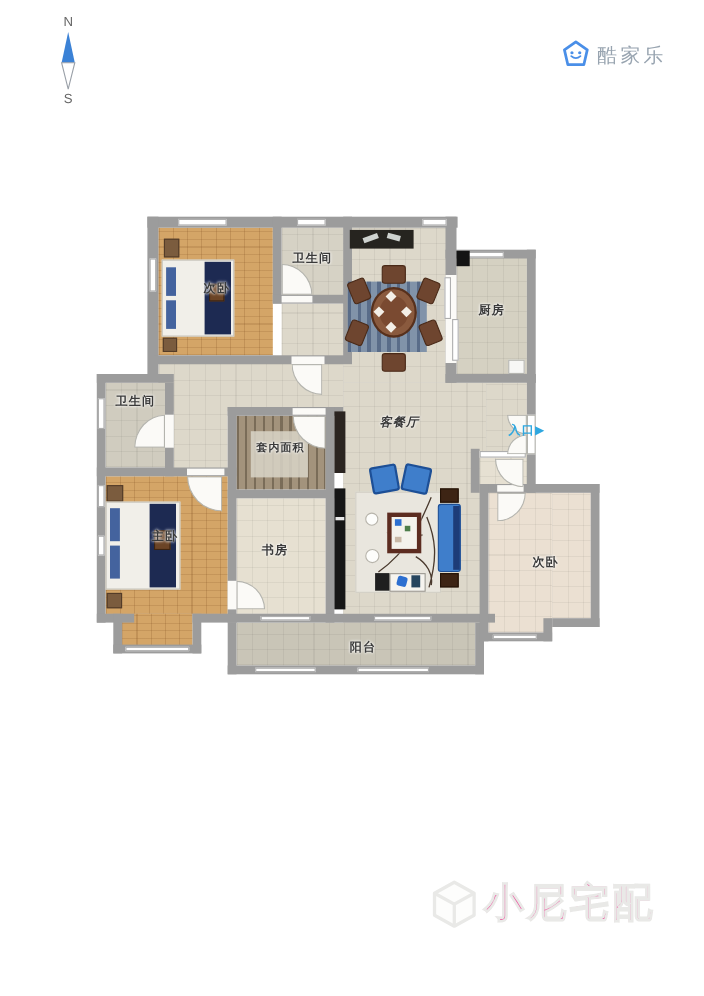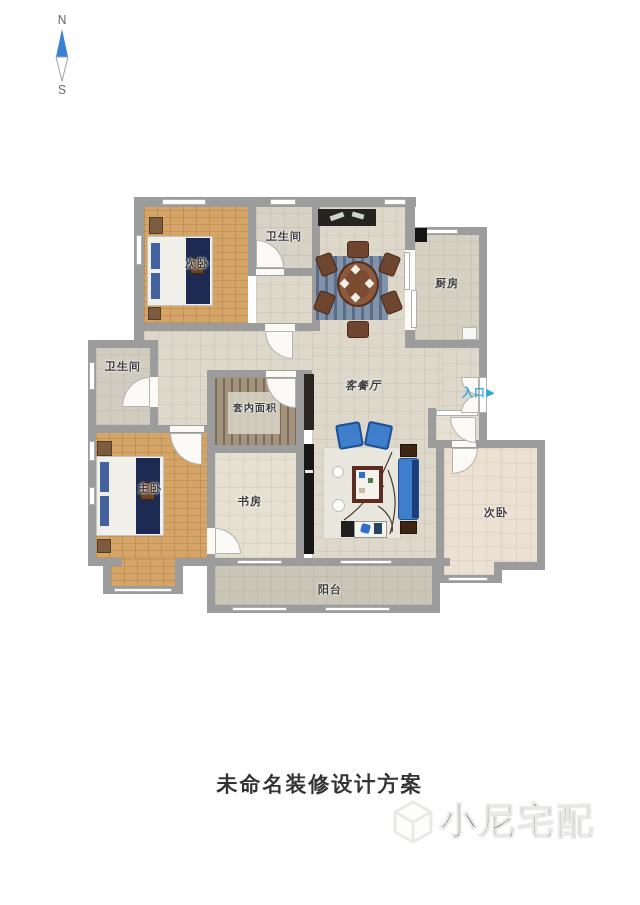--- a/index.html
+++ b/index.html
@@ -22,41 +22,50 @@
         repeating-linear-gradient(0deg,rgba(0,0,0,.05) 0 1px,transparent 1px 14px);}
   .bluerug{background-color:#8193a9;background-image:
         repeating-linear-gradient(90deg,rgba(25,45,85,.38) 0 3px,transparent 3px 9px);}
   .closetfloor{background-color:#a3937c;background-image:
         repeating-linear-gradient(90deg,rgba(55,45,30,.38) 0 2px,transparent 2px 8px);}
   #title{position:absolute;left:0;top:770px;width:640px;text-align:center;
          font-size:21px;font-weight:bold;color:#333;letter-spacing:2px;}
   #area{position:absolute;left:0;top:820px;width:640px;text-align:center;
         font-size:13px;font-weight:bold;color:#3a3a3a;letter-spacing:1px;}
   #wm{position:absolute;left:390px;top:797px;display:flex;align-items:center;gap:4px;}
-  #wm-text{font-size:36px;font-weight:bold;color:#404040;letter-spacing:3px;
+  #wm-text{font-size:36px;font-weight:bold;color:#ec4899;letter-spacing:3px;
            -webkit-text-stroke:1.2px #e9e9e7;text-shadow:0 0 1px #ececea;}
   #logo{position:absolute;left:510px;top:36px;display:flex;align-items:center;gap:6px;}
   #logo-text{font-size:18px;color:#98a4b0;letter-spacing:3px;}
   #compass{position:absolute;left:46px;top:13px;width:32px;text-align:center;}
   .compass-letter{font-size:12px;color:#666;line-height:1.2;}
 </style>
 </head>
 <body>
 
 <div id="page">
 
   <div id="compass">
     <div class="compass-letter">N</div>
     <svg width="20" height="56" viewBox="0 0 20 56" style="display:block;margin:0 auto;">
       <polygon points="10,2 4,30 16,30" fill="#3b82d6"></polygon>
       <polygon points="4,30 16,30 10,54" fill="#ffffff" stroke="#9aa0a8" stroke-width="1"></polygon>
     </svg>
     <div class="compass-letter">S</div>
   </div>
 
+  <div id="logo">
+    <svg width="27" height="27" viewBox="0 0 26 26">
+      <path d="M13 2 L23 9 L20 22 L6 22 L3 9 Z" fill="none" stroke="#4a8fe8" stroke-width="2.4" stroke-linejoin="round"></path>
+      <circle cx="9.6" cy="11.5" r="1.4" fill="#4a8fe8"></circle>
+      <circle cx="16.4" cy="11.5" r="1.4" fill="#4a8fe8"></circle>
+      <path d="M9 14.5 Q13 18 17 14.5" fill="none" stroke="#4a8fe8" stroke-width="1.6" stroke-linecap="round"></path>
+    </svg>
+    <span id="logo-text">酷家乐</span>
+  </div>
 
   <div class="abs wood" style="left:144px;top:207px;width:104px;height:116px;"></div>
   <div class="abs tile" style="left:256px;top:207px;width:56px;height:63px;background-color:#d6d2c5;"></div>
   <div class="abs tile" style="left:256px;top:276px;width:56px;height:51px;"></div>
   <div class="abs tile" style="left:144px;top:327px;width:168px;height:47px;"></div>
   <div class="abs tile" style="left:158px;top:370px;width:49px;height:63px;"></div>
   <div class="abs tile" style="left:312px;top:207px;width:101px;height:141px;"></div>
   <div class="abs tile" style="left:312px;top:348px;width:130px;height:218px;"></div>
   <div class="abs tile" style="left:442px;top:348px;width:37px;height:100px;"></div>
   <div class="abs tile" style="left:436px;top:410px;width:43px;height:38px;background-color:#e6e0d2;"></div>
@@ -214,21 +223,20 @@
   <div class="lbl" style="left:363px;top:385px;font-style:italic;">客餐厅</div>
   <div class="lbl" style="left:255px;top:408px;font-size:10px;">套内面积</div>
   <div class="lbl" style="left:150px;top:488px;">主卧</div>
   <div class="lbl" style="left:250px;top:501px;">书房</div>
   <div class="lbl" style="left:496px;top:512px;">次卧</div>
   <div class="lbl" style="left:330px;top:589px;">阳台</div>
   <div class="lbl" style="left:479px;top:392px;font-size:11px;color:#2ea7e0;text-shadow:none;">
     <span>入口</span><span>▶</span>
   </div>
 
-  <div id="title">未命名装修设计方案</div>
   <div id="wm">
     <svg width="46" height="46" viewBox="0 0 46 46">
       <polygon points="23,3 41,13 41,33 23,43 5,33 5,13" fill="#fdfdfc" stroke="#e9e9e7" stroke-width="3" stroke-linejoin="round"></polygon>
       <path d="M5,13 L23,23 L41,13 M23,23 L23,43" fill="none" stroke="#e9e9e7" stroke-width="3"></path>
     </svg>
     <span id="wm-text">小尼宅配</span>
   </div>
 
 </div>
 

